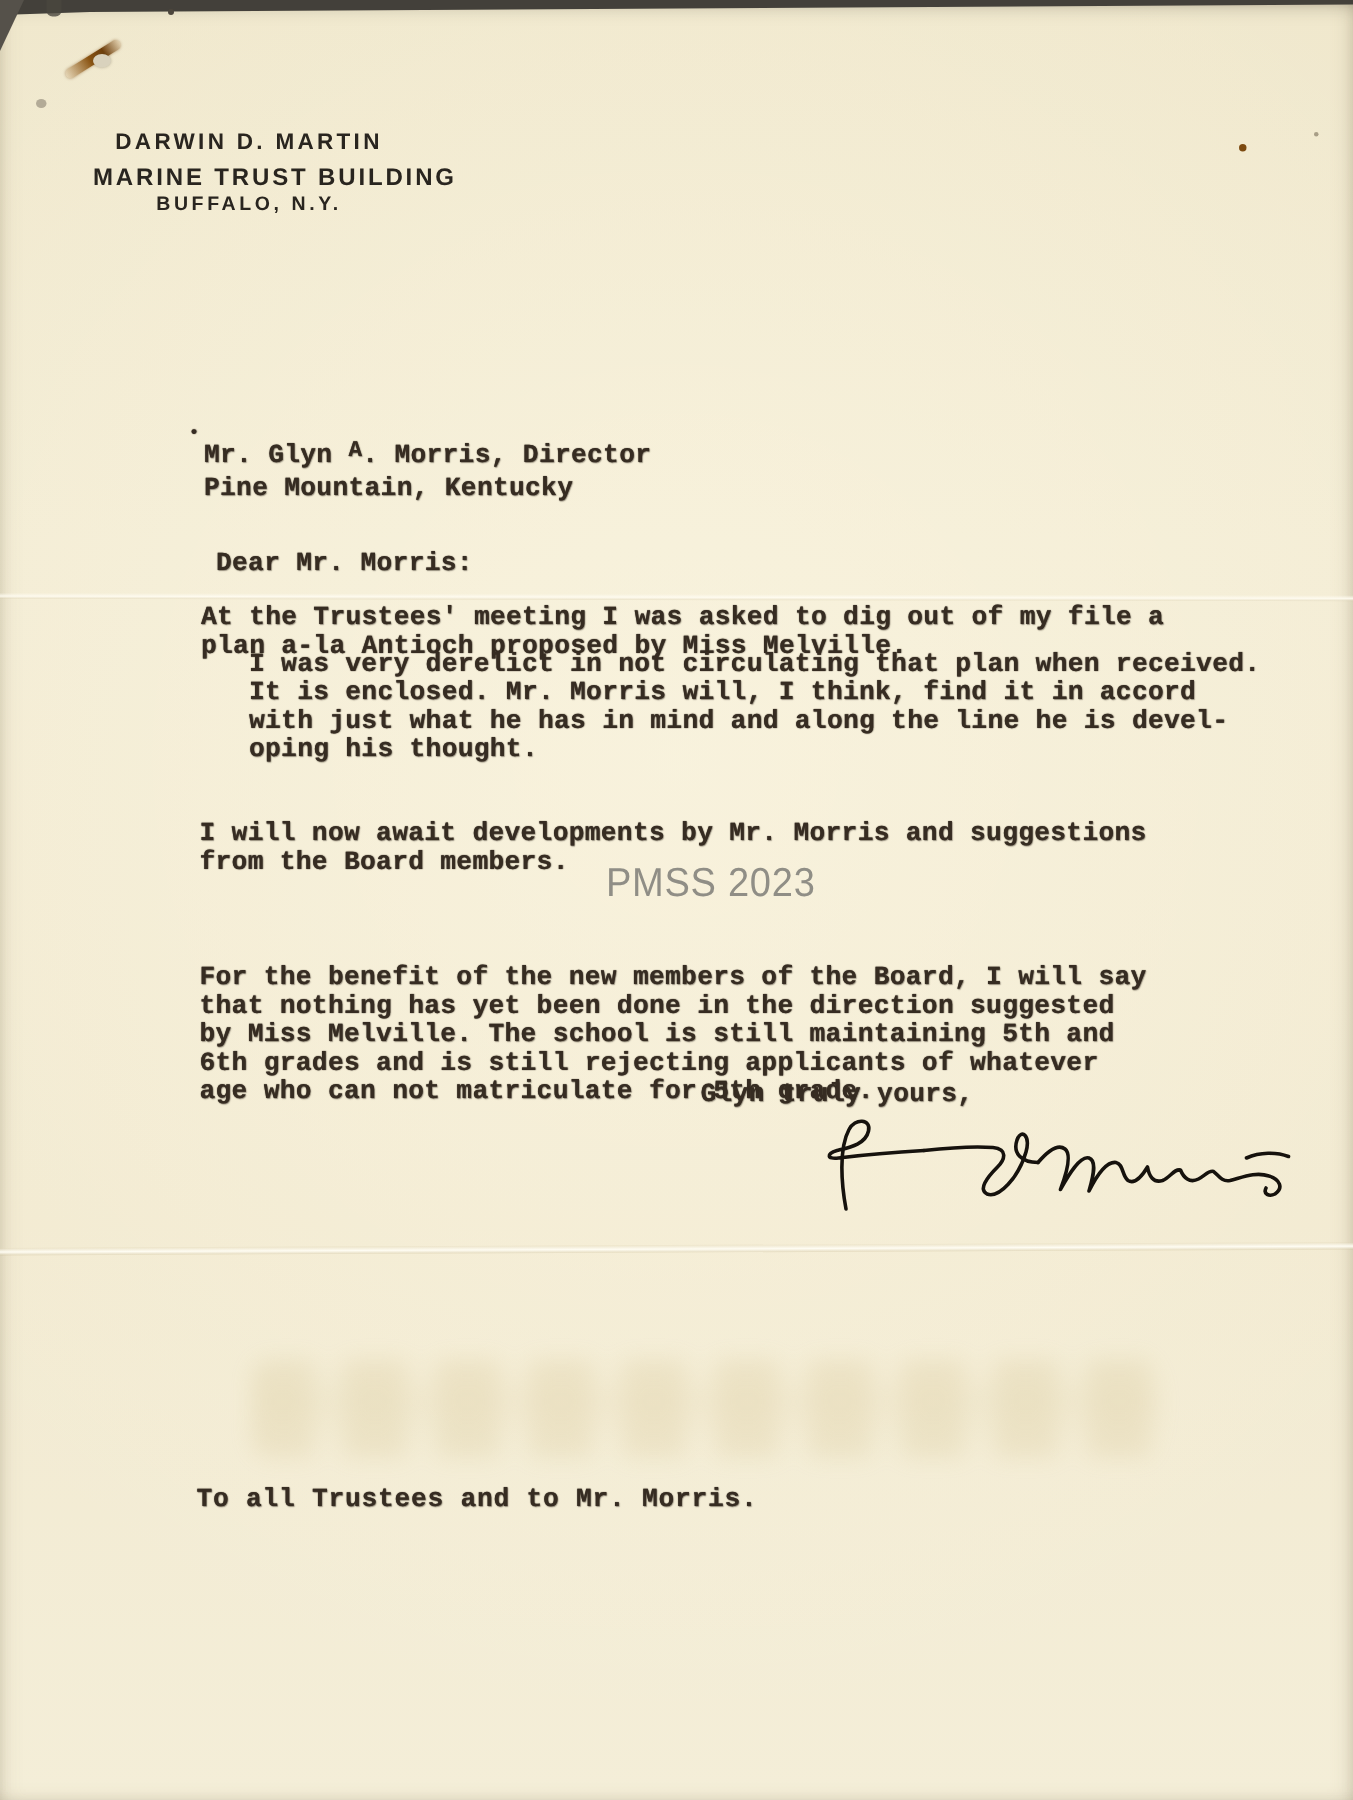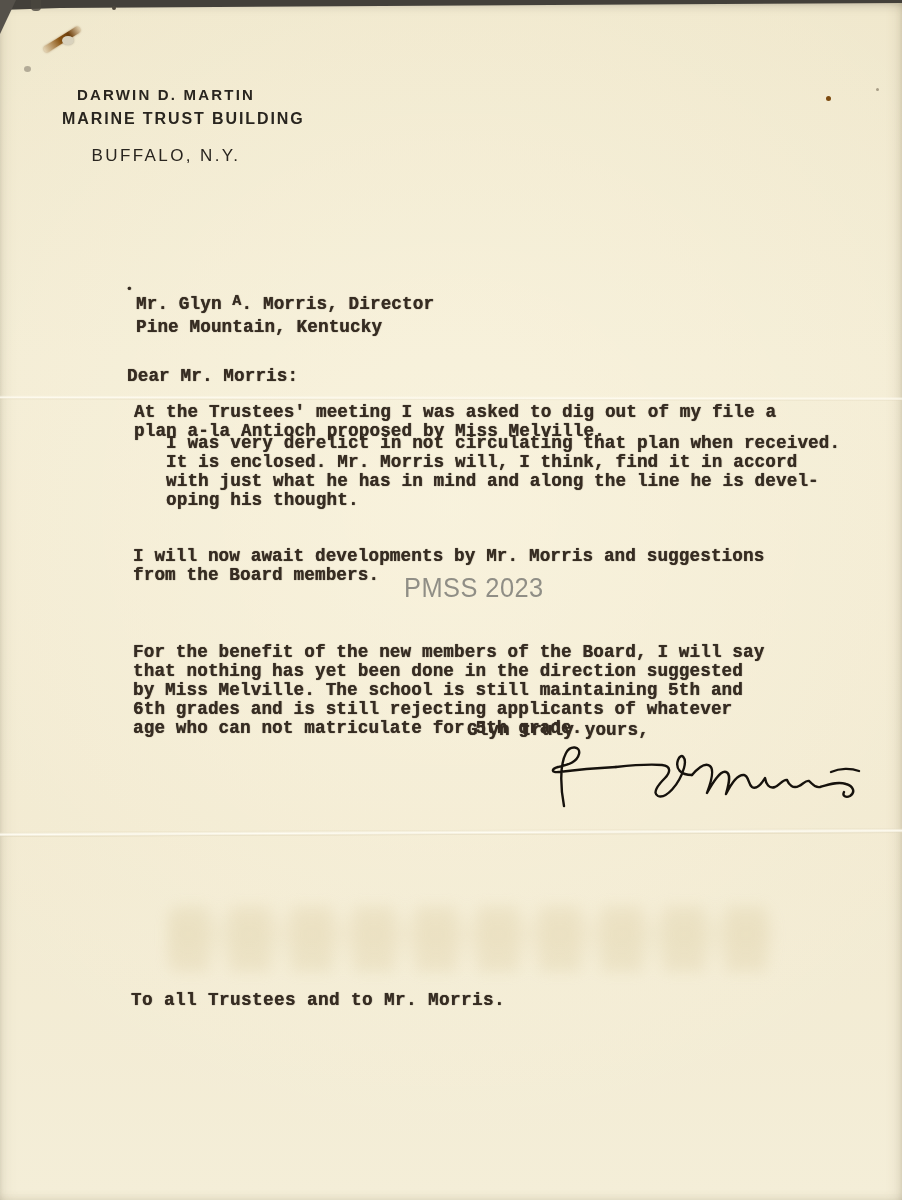--- a/index.html
+++ b/index.html
@@ -68,34 +68,34 @@
     position:absolute;left:168px;top:906px;width:606px;height:66px;
     background:
       repeating-linear-gradient(90deg,rgba(210,192,142,.5) 0 40px,rgba(210,192,142,0) 40px 62px),
       linear-gradient(180deg,rgba(210,192,142,0) 0,rgba(214,197,150,.35) 40%,rgba(210,192,142,0) 100%);
     filter:blur(7px);opacity:.42;border-radius:12px;
   }
   
   .letterhead{position:absolute;left:62px;top:86px;width:208px;text-align:center;color:#29251f;}
   .lh-name{font-size:15px;font-weight:bold;letter-spacing:2.2px;white-space:nowrap;}
   .lh-line2{margin-top:7px;font-size:16px;font-weight:bold;letter-spacing:1.9px;white-space:nowrap;}
-  .lh-line3{margin-top:18px;font-size:17px;font-weight:normal;letter-spacing:2.4px;white-space:nowrap;}
+  .lh-line3{margin-top:0;font-size:13px;font-weight:bold;letter-spacing:2.4px;white-space:nowrap;}
   
   .tw{
     position:absolute;
     font-family:"Liberation Mono",monospace;
     font-size:17.5px;font-weight:700;line-height:19px;
     color:#362c22;letter-spacing:.2px;white-space:pre-line;
     text-shadow:0 0 .7px rgba(54,44,34,.9),.5px .4px .8px rgba(54,44,34,.45);
   }
   .dateblock{left:438px;top:166px;width:150px;text-align:center;line-height:18.5px;}
   .recipient{left:136px;top:273px;line-height:20.8px;}
   .stray-dot{position:absolute;left:-10px;top:6px;font-size:11px;}
   .sup{position:relative;top:-4px;font-size:15px;}
-  .salutation{left:127px;top:367px;}
+  .salutation{left:144px;top:367px;}
   .para1{left:134px;top:403px;}
   .para2{left:132px;top:434px;margin-left:34px;}
   .para3{left:133px;top:547px;}
   .para4{left:133px;top:607px;margin-top:36px;}
   .closing{left:467px;top:721px;}
   .postscript{left:131px;top:991px;letter-spacing:.5px;}
   
   .signature{position:absolute;left:538px;top:740px;width:335px;height:82px;}
   .signature path{fill:none;stroke:#16120d;stroke-width:2.4;stroke-linecap:round;stroke-linejoin:round;}
   .sr-only{position:absolute;width:1px;height:1px;overflow:hidden;clip-path:inset(50%);}

